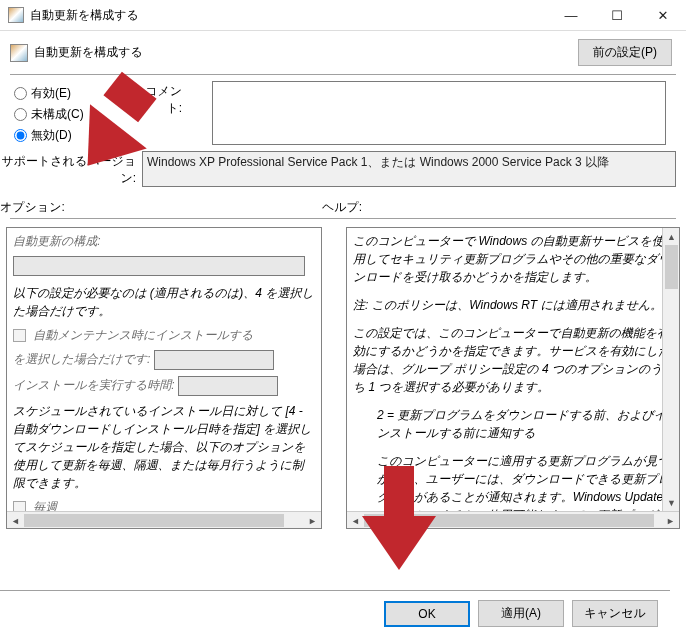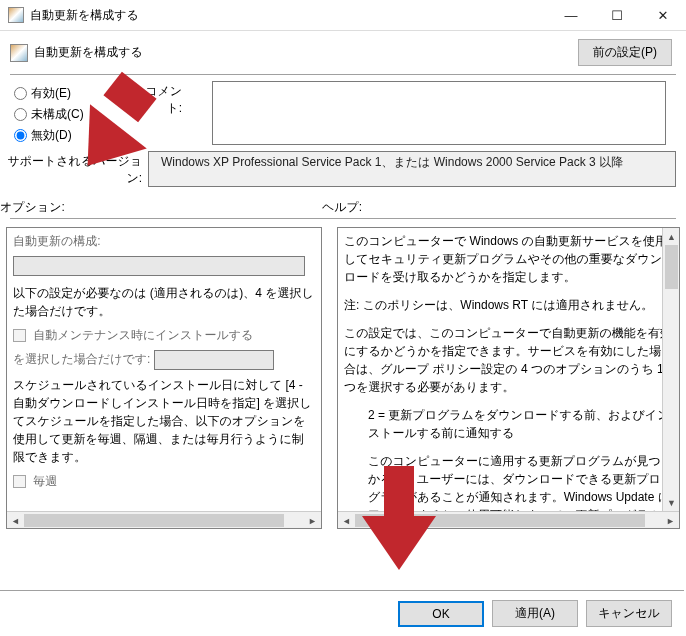--- a/index.html
+++ b/index.html
@@ -48,27 +48,27 @@
       cursor:pointer;
     }
     .divider-line { border-top:1px solid #a0a0a0; margin:8px 10px 0 10px;}
     .radio-row { display:flex; align-items:center; margin:4px 0 4px 14px; }
     .radio-row input { margin-right:4px; }
     .radio-row label { font-size:12px; }
     .comment-row { display:flex; margin:0 10px 4px 0;gap:24px; }
     .comment-label { width:50px; text-align:right; padding-top:2px; }
     .comment-box { flex:1; height:64px; border:1px solid #7a7a7a; background:#fff; margin-left:6px;}
     .supported-row { display:flex; margin:2px 10px 0 0; }
-    .supported-label { width:136px; text-align:right; font-size:12px; padding-top:2px;margin-left:6px; }
-    .supported-box { flex:1; min-height:34px; border:1px solid #7a7a7a; background:#f0f0f0; padding:2px 12px; font-size:12px; margin-left:6px; color:#222;}
+    .supported-label { width:136px; text-align:right; font-size:12px; padding-top:2px; }
+    .supported-box { flex:1; min-height:34px; border:1px solid #7a7a7a; background:#f0f0f0; padding:2px 4px; font-size:12px; margin-left:6px; color:#222;}
     .section-labels { display:flex; margin:12px 10px 0 0; }
     .sec-left { width:322px; }
     .sec-right { flex:1; }
     .divider-short { border-top:1px solid #a0a0a0; margin:2px 10px 0 10px;}
-    .panes { display:flex; margin:8px 6px 16px 6px; gap:15px; }
+    .panes { display:flex; margin:8px 6px 16px 6px; gap:24px;font-style:italic; }
     .pane-left {
       width:316px; height:302px; border:1px solid #828282;
       background:#fff; position:relative; overflow:hidden;
     }
     .pane-right {
       flex:1; height:302px; border:1px solid #828282;
       background:#fff; position:relative; overflow:hidden;
     }
     .pane-content { padding:4px 6px; font-size:12px; line-height:1.5; color:#000; overflow:hidden; height:calc(100% - 17px);}
     .pane-left .pane-content { height:calc(100% - 17px); }
@@ -85,21 +85,21 @@
     .scroll-track-h { flex:1; position:relative; }
     .scroll-thumb-h { position:absolute; top:2px; height:13px; background:#cdcdcd; }
     .scrollbar-v {
       position:absolute; top:0; right:0; bottom:17px; width:17px;
       background:#f0f0f0; border-left:1px solid #ccc; display:flex; flex-direction:column;
     }
     .scroll-track-v { flex:1; position:relative;}
     .scroll-thumb-v { position:absolute; left:2px; width:13px; background:#cdcdcd;}
     .pane-right .pane-content { height:calc(100% - 17px);}
     .footer {
-      position:absolute; bottom:0; left:0; right:2px; height:46px;
+      position:absolute; bottom:0; left:0; right:16px; height:46px;
       border-top:1px solid #a0a0a0;
       display:flex; align-items:center; justify-content:flex-end;
       padding-right:12px; gap:8px; background:#fff;
     }
     .footer .std-btn { min-width:86px; padding:4px 10px;}
     .ok-btn { border:2px solid #0078d7 !important; background:#e1e1e1;}
     .arrow1-body {
       position:absolute;
       left:108px; top:82px;
       width:44px; height:30px;
@@ -202,20 +202,24 @@
       <div style="height:8px;"></div>
       <div class="opt-line">以下の設定が必要なのは (適用されるのは)、4 を選択した場合だけです。</div>
       <div class="opt-line opt-label-disabled">
         <span class="chk-disabled"></span>
         <span>自動メンテナンス時にインストールする</span>
       </div>
       <div class="opt-line opt-label-disabled">
         <span>を選択した場合だけです:</span>
         <span class="opt-dropdown"></span>
       </div>
+      <div class="opt-line opt-label-disabled">
+        <span>インストールを実行する時間:</span>
+        <span class="opt-dropdown-wide"></span>
+      </div>
       <div class="opt-line" style="font-size:12px;">スケジュールされているインストール日に対して [4 - 自動ダウンロードしインストール日時を指定] を選択してスケジュールを指定した場合、以下のオプションを使用して更新を毎週、隔週、または毎月行うように制限できます。</div>
       <div class="opt-line opt-label-disabled">
         <span class="chk-disabled"></span>
         <span>毎週</span>
       </div>
 
     </div>
     <div class="scrollbar-h">
       <div class="scroll-btn">◄</div>
       <div class="scroll-track-h">

